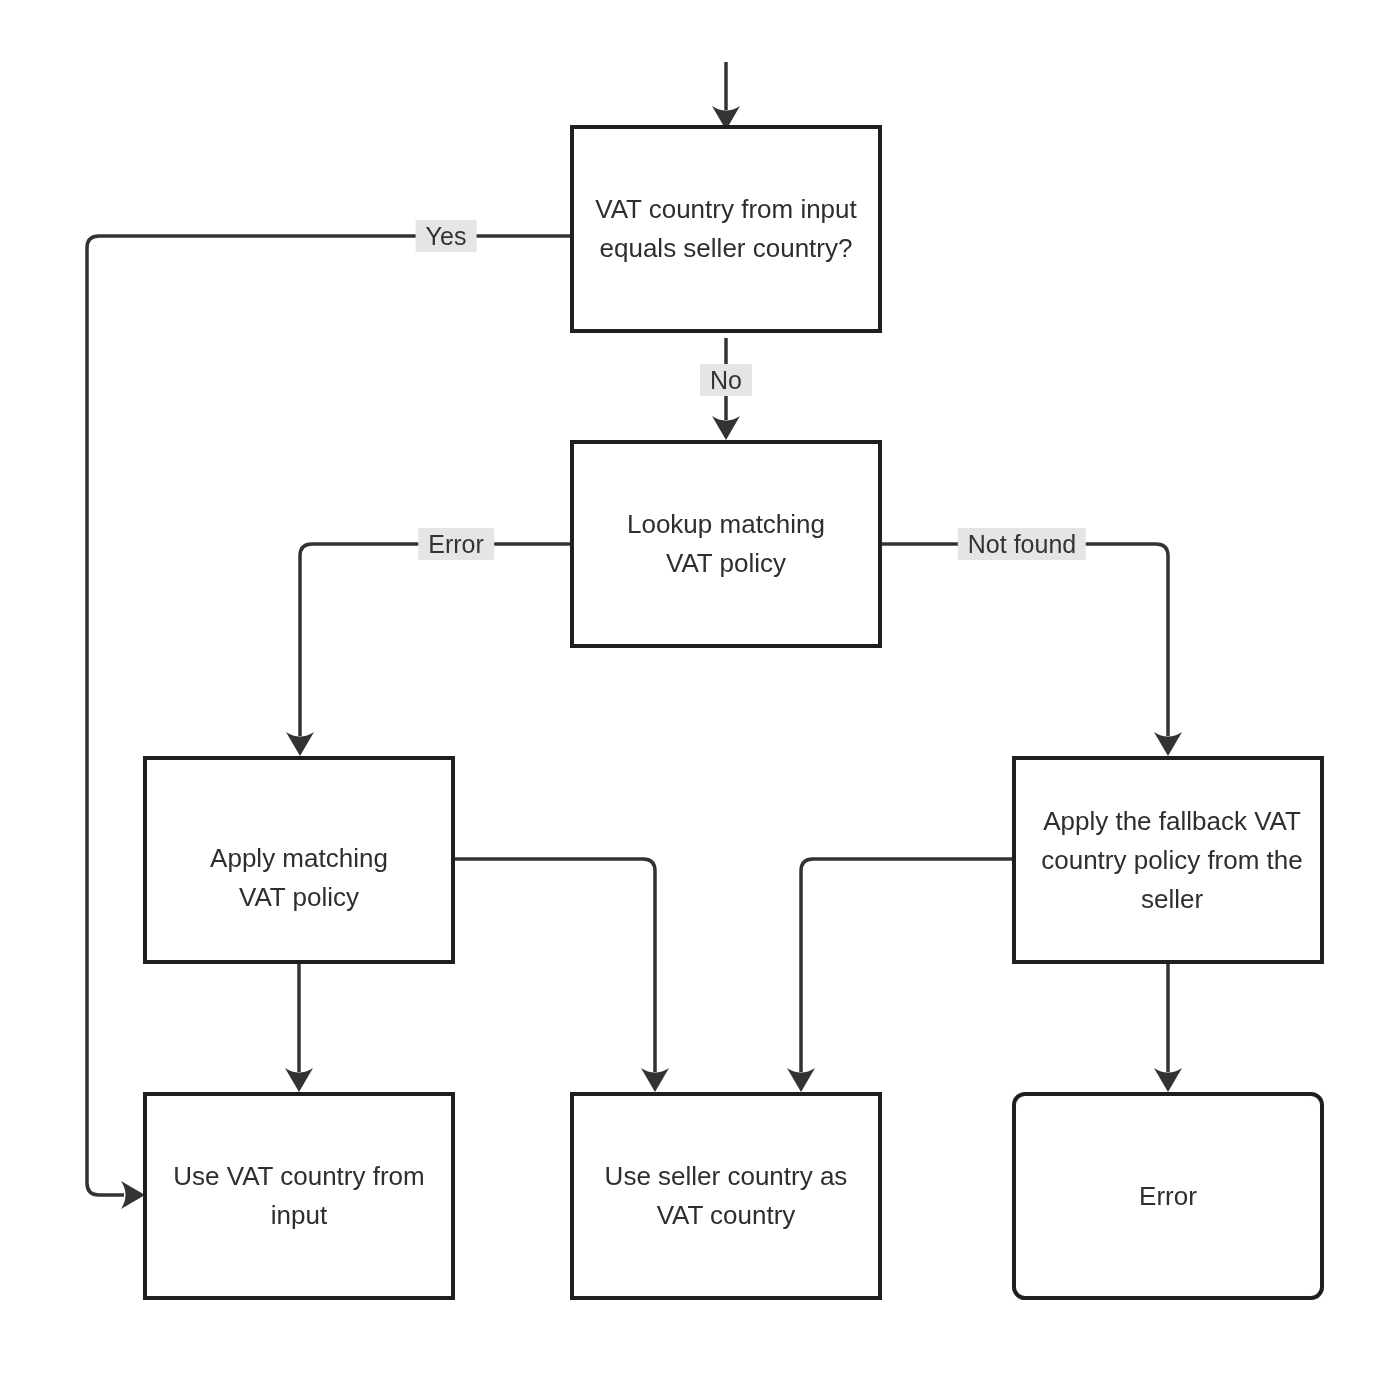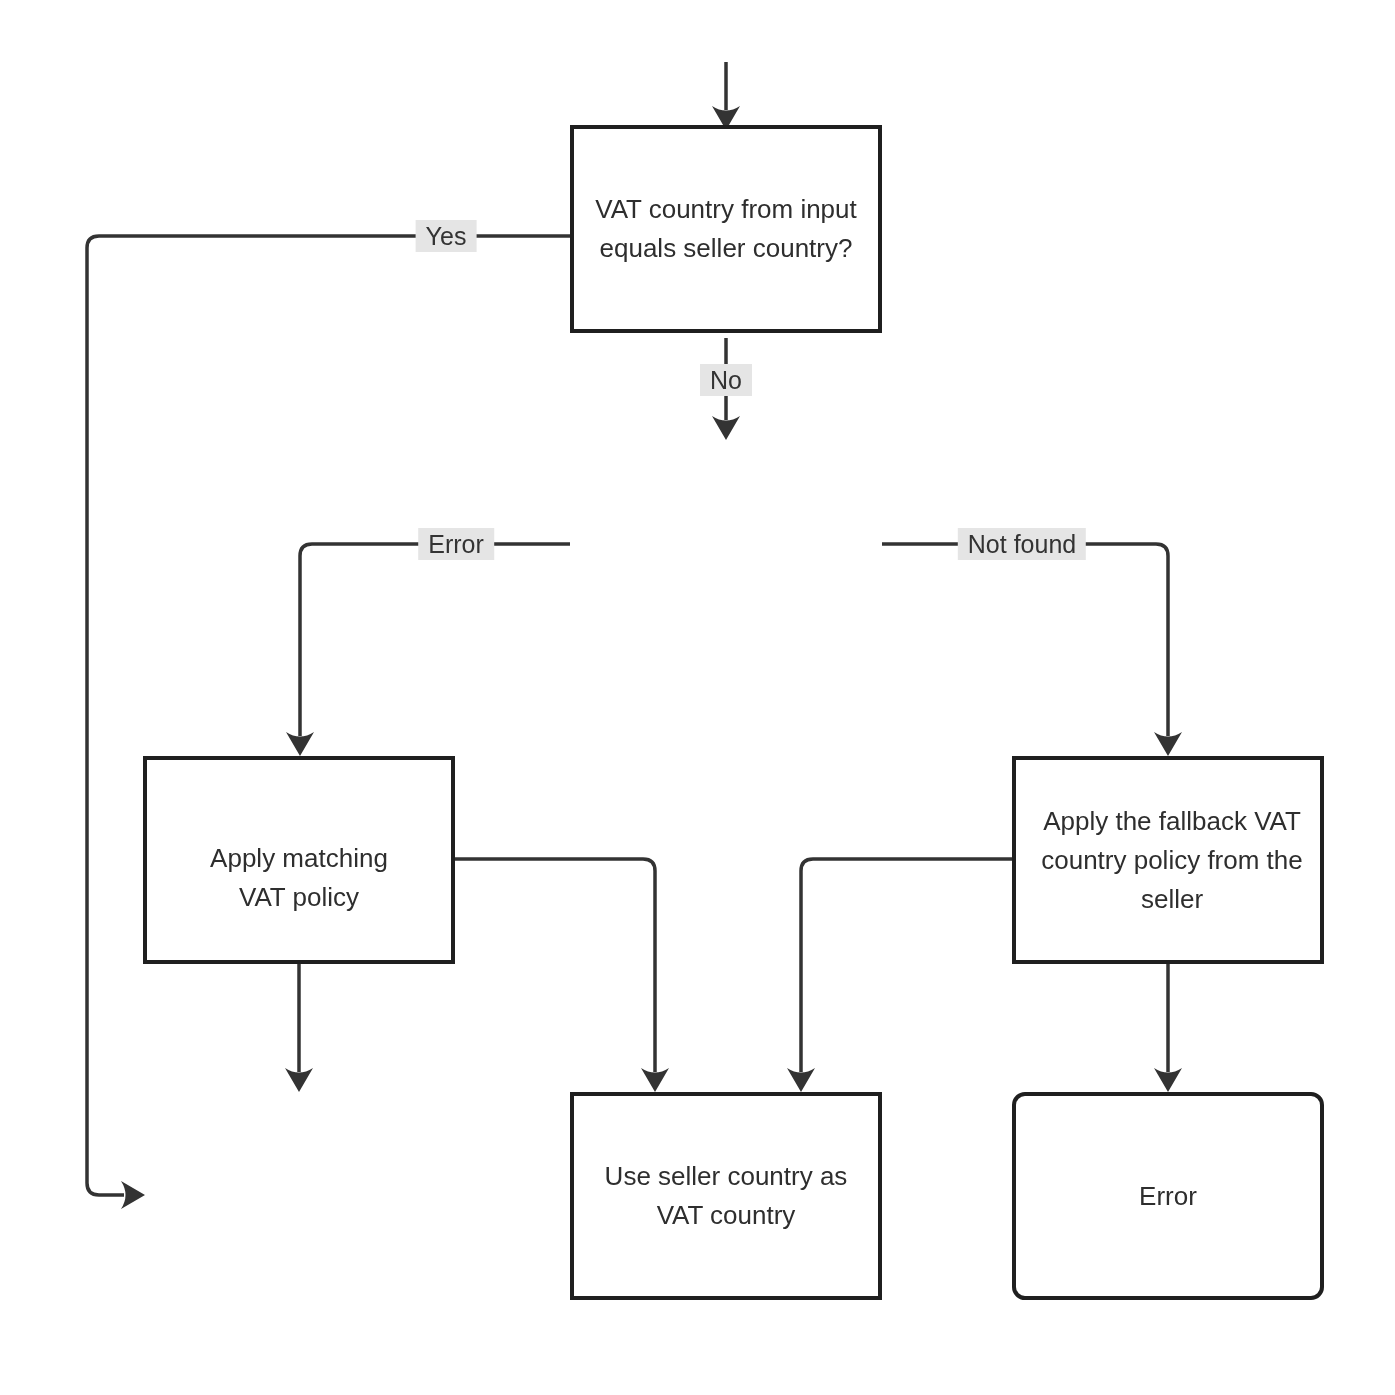--- a/index.html
+++ b/index.html
@@ -110,29 +110,35 @@
     <g>
       <path class="line" d="M1168 964 V1072"></path>
       <path class="head" d="M1168 1092 L1154 1068 Q1168 1077 1182 1068 Z"></path>
     </g>
   </svg>
 
   <div class="node" style="left:570px; top:125px;">
     <span style="max-width:292px;">VAT country from input equals seller country?</span>
   </div>
 
+  <div class="node" style="left:570px; top:440px;">
+    <span style="max-width:215px;">Lookup matching VAT policy</span>
+  </div>
 
   <div class="node" style="left:143px; top:756px;">
     <span style="max-width:215px;margin-top:36px;">Apply matching VAT policy</span>
   </div>
 
   <div class="node" style="left:1012px; top:756px;padding-left:8px;">
     <span style="max-width:292px;">Apply the fallback VAT country policy from the seller</span>
   </div>
 
+  <div class="node" style="left:143px; top:1092px;">
+    <span style="max-width:285px;">Use VAT country from input</span>
+  </div>
 
   <div class="node" style="left:570px; top:1092px;">
     <span style="max-width:272px;text-align:center;">Use seller country as VAT country</span>
   </div>
 
   <div class="node" style="left:1012px; top:1092px;border-radius:13px;">
     <span style="max-width:292px;">Error</span>
   </div>
 
   <span class="edge-label" style="left:446px; top:236px;">Yes</span>

